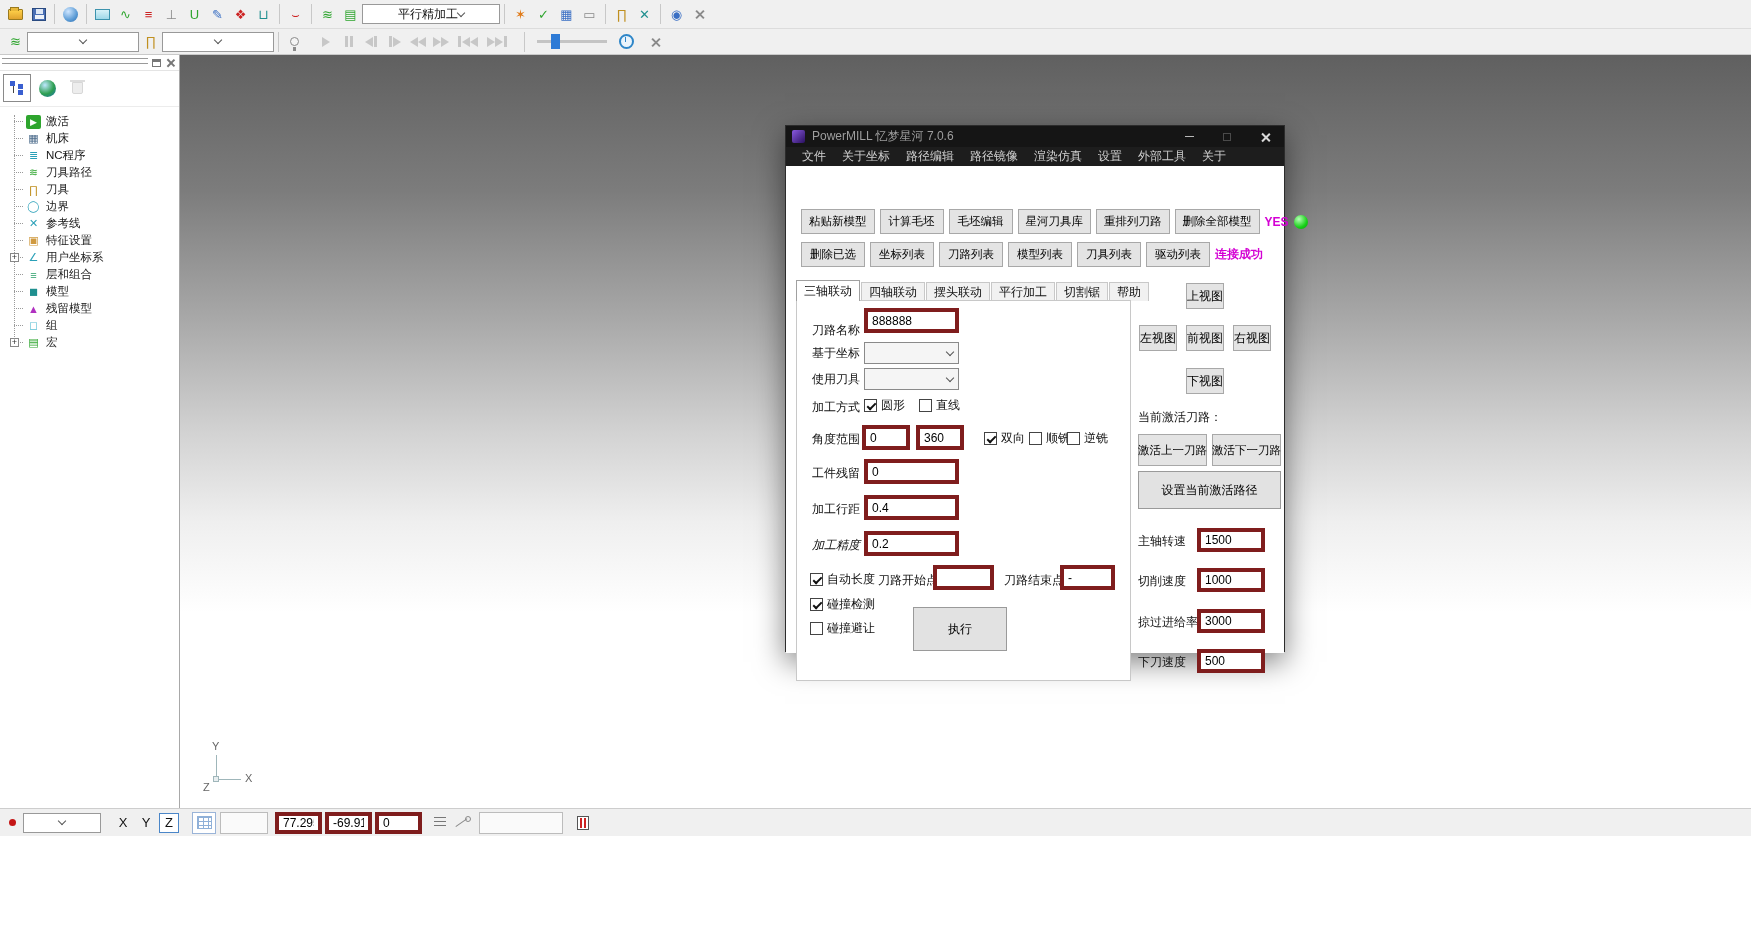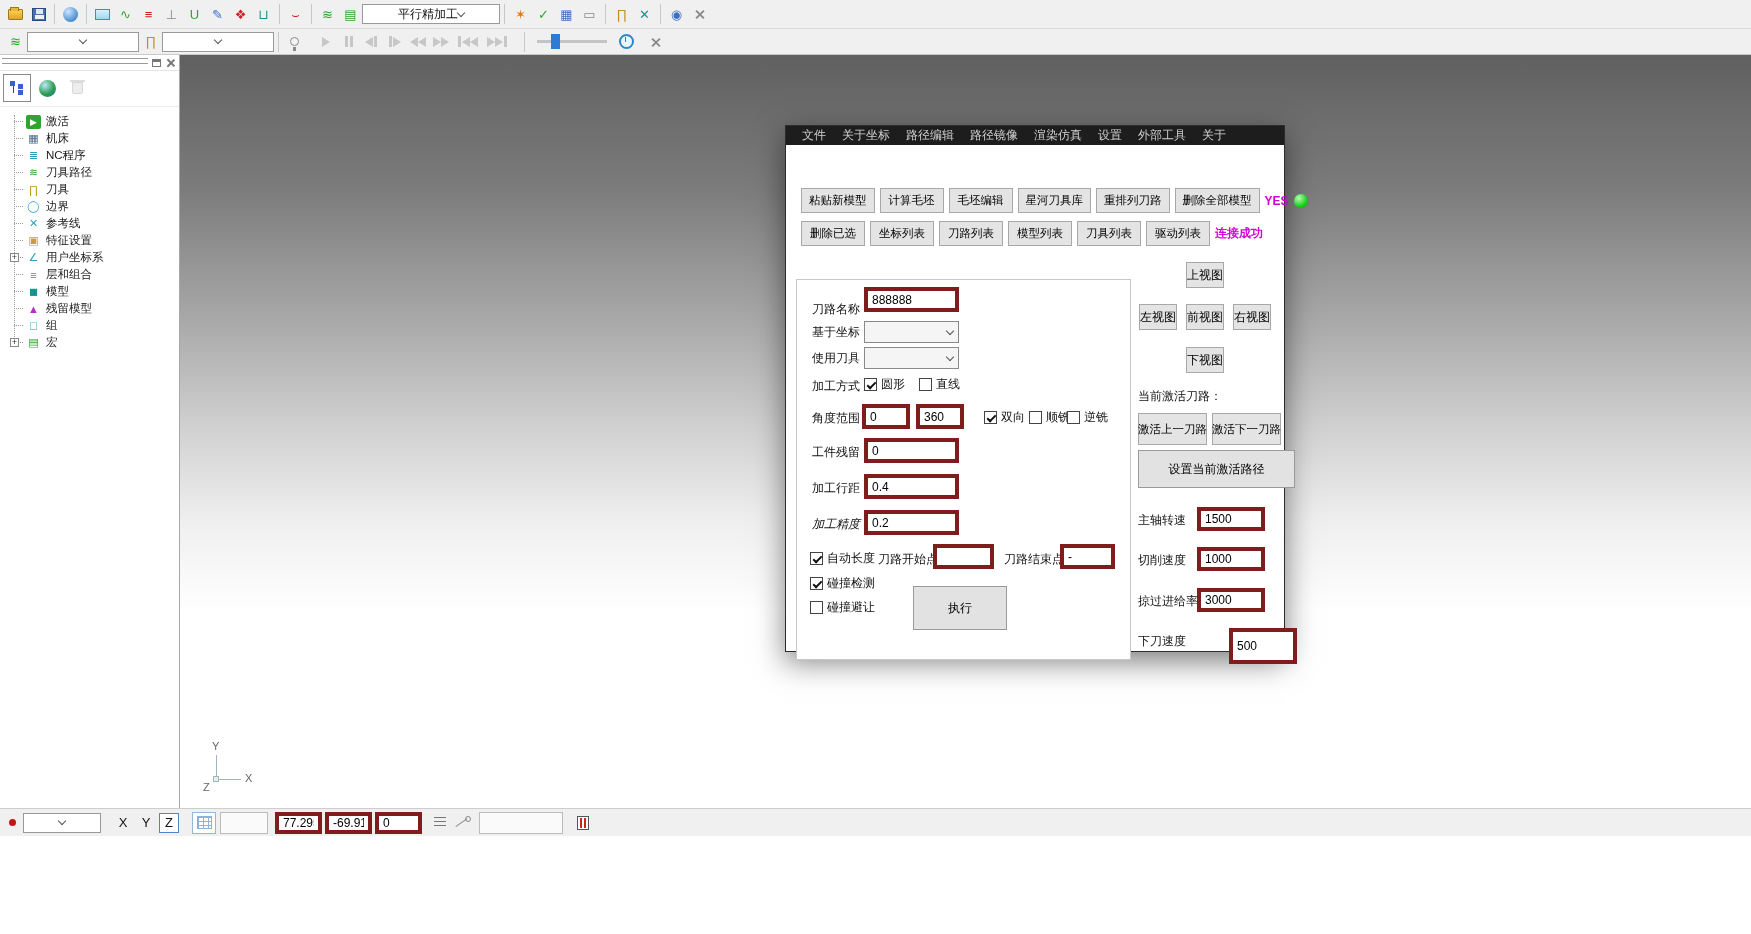--- a/index.html
+++ b/index.html
@@ -361,20 +361,33 @@
       <span class="ay">Y</span>
       <span class="vln"></span>
       <span class="hln"></span>
       <span class="org"></span>
       <span class="ax">X</span>
       <span class="az">Z</span>
     </div>
   </div>
 
   <div class="dialog">
+    <div class="dtitle">
+      <span class="dlgic"></span>
+      <span class="txt">PowerMILL 忆梦星河  7.0.6</span>
+      <span class="wbtn">
+          <span class="wmin"></span>
+        </span>
+      <span class="wbtn">
+          <span class="wmax"></span>
+        </span>
+      <span class="wbtn">
+          <span class="wx"></span>
+        </span>
+    </div>
     <div class="dmenu">
       <span class="mitem">文件</span>
       <span class="mitem">关于坐标</span>
       <span class="mitem">路径编辑</span>
       <span class="mitem">路径镜像</span>
       <span class="mitem">渲染仿真</span>
       <span class="mitem">设置</span>
       <span class="mitem">外部工具</span>
       <span class="mitem">关于</span>
     </div>
@@ -394,20 +407,28 @@
       <div class="btnrow" style="top:76px;">
         <div class="dbtn">删除已选</div>
         <div class="dbtn">坐标列表</div>
         <div class="dbtn">刀路列表</div>
         <div class="dbtn">模型列表</div>
         <div class="dbtn">刀具列表</div>
         <div class="dbtn">驱动列表</div>
         <span class="magenta">连接成功</span>
       </div>
 
+      <div class="tabstrip">
+        <div class="dtab active">三轴联动</div>
+        <div class="dtab">四轴联动</div>
+        <div class="dtab">摆头联动</div>
+        <div class="dtab">平行加工</div>
+        <div class="dtab">切割锯</div>
+        <div class="dtab">帮助</div>
+      </div>
 
       <div class="tabpanel">
         <span class="flb" style="left:15px; top:13px;margin-top:8px;">刀路名称</span>
         <input class="tin" style="left: 67px; top: 7px; width: 95px; height: 25px;" value="888888">
 
         <span class="flb" style="left:15px; top:44px;">基于坐标</span>
         <div class="fcombo" style="left:67px; top:41px;">
           <span></span>
           <span class="chev"></span>
         </div>
@@ -475,30 +496,30 @@
 
       <div class="vbtn" style="left:400px; top:117px;">上视图</div>
       <div class="vbtn" style="left:353px; top:159px;">左视图</div>
       <div class="vbtn" style="left:400px; top:159px;">前视图</div>
       <div class="vbtn" style="left:447px; top:159px;">右视图</div>
       <div class="vbtn" style="left:400px; top:202px;">下视图</div>
 
       <span class="flb" style="left:352px; top:243px;">当前激活刀路：</span>
       <div class="wbtn2" style="left:352px; top:268px; width:69px;">激活上一刀路</div>
       <div class="wbtn2" style="left:426px; top:268px; width:69px;">激活下一刀路</div>
-      <div class="bigbtn" style="left:352px; top:305px; width:157px; height:38px;">设置当前激活路径</div>
+      <div class="bigbtn" style="left:352px; top:305px; width:143px; height:38px;">设置当前激活路径</div>
 
       <span class="flb" style="left:352px; top:367px;">主轴转速</span>
       <input class="tin" style="left: 411px; top: 362px; width: 68px; height: 24px;" value="1500">
       <span class="flb" style="left:352px; top:407px;">切削速度</span>
       <input class="tin" style="left: 411px; top: 402px; width: 68px; height: 24px;" value="1000">
       <span class="flb" style="left:352px; top:448px;">掠过进给率</span>
       <input class="tin" style="left: 411px; top: 443px; width: 68px; height: 24px;" value="3000">
       <span class="flb" style="left:352px; top:488px;">下刀速度</span>
-      <input class="tin" style="left: 411px; top: 483px; width: 68px; height: 36px; margin-left: 32px;" value="500">
+      <input class="tin" style="left: 411px; top: 483px; width: 68px; height: 24px;" value="500">
     </div>
   </div>
 
   <div class="statusbar">
     <span class="reddot"></span>
     <div class="combo sb-combo">
       <span></span>
       <span class="chev"></span>
     </div>
     <div class="axbtn" style="margin-left:12px;">X</div>

